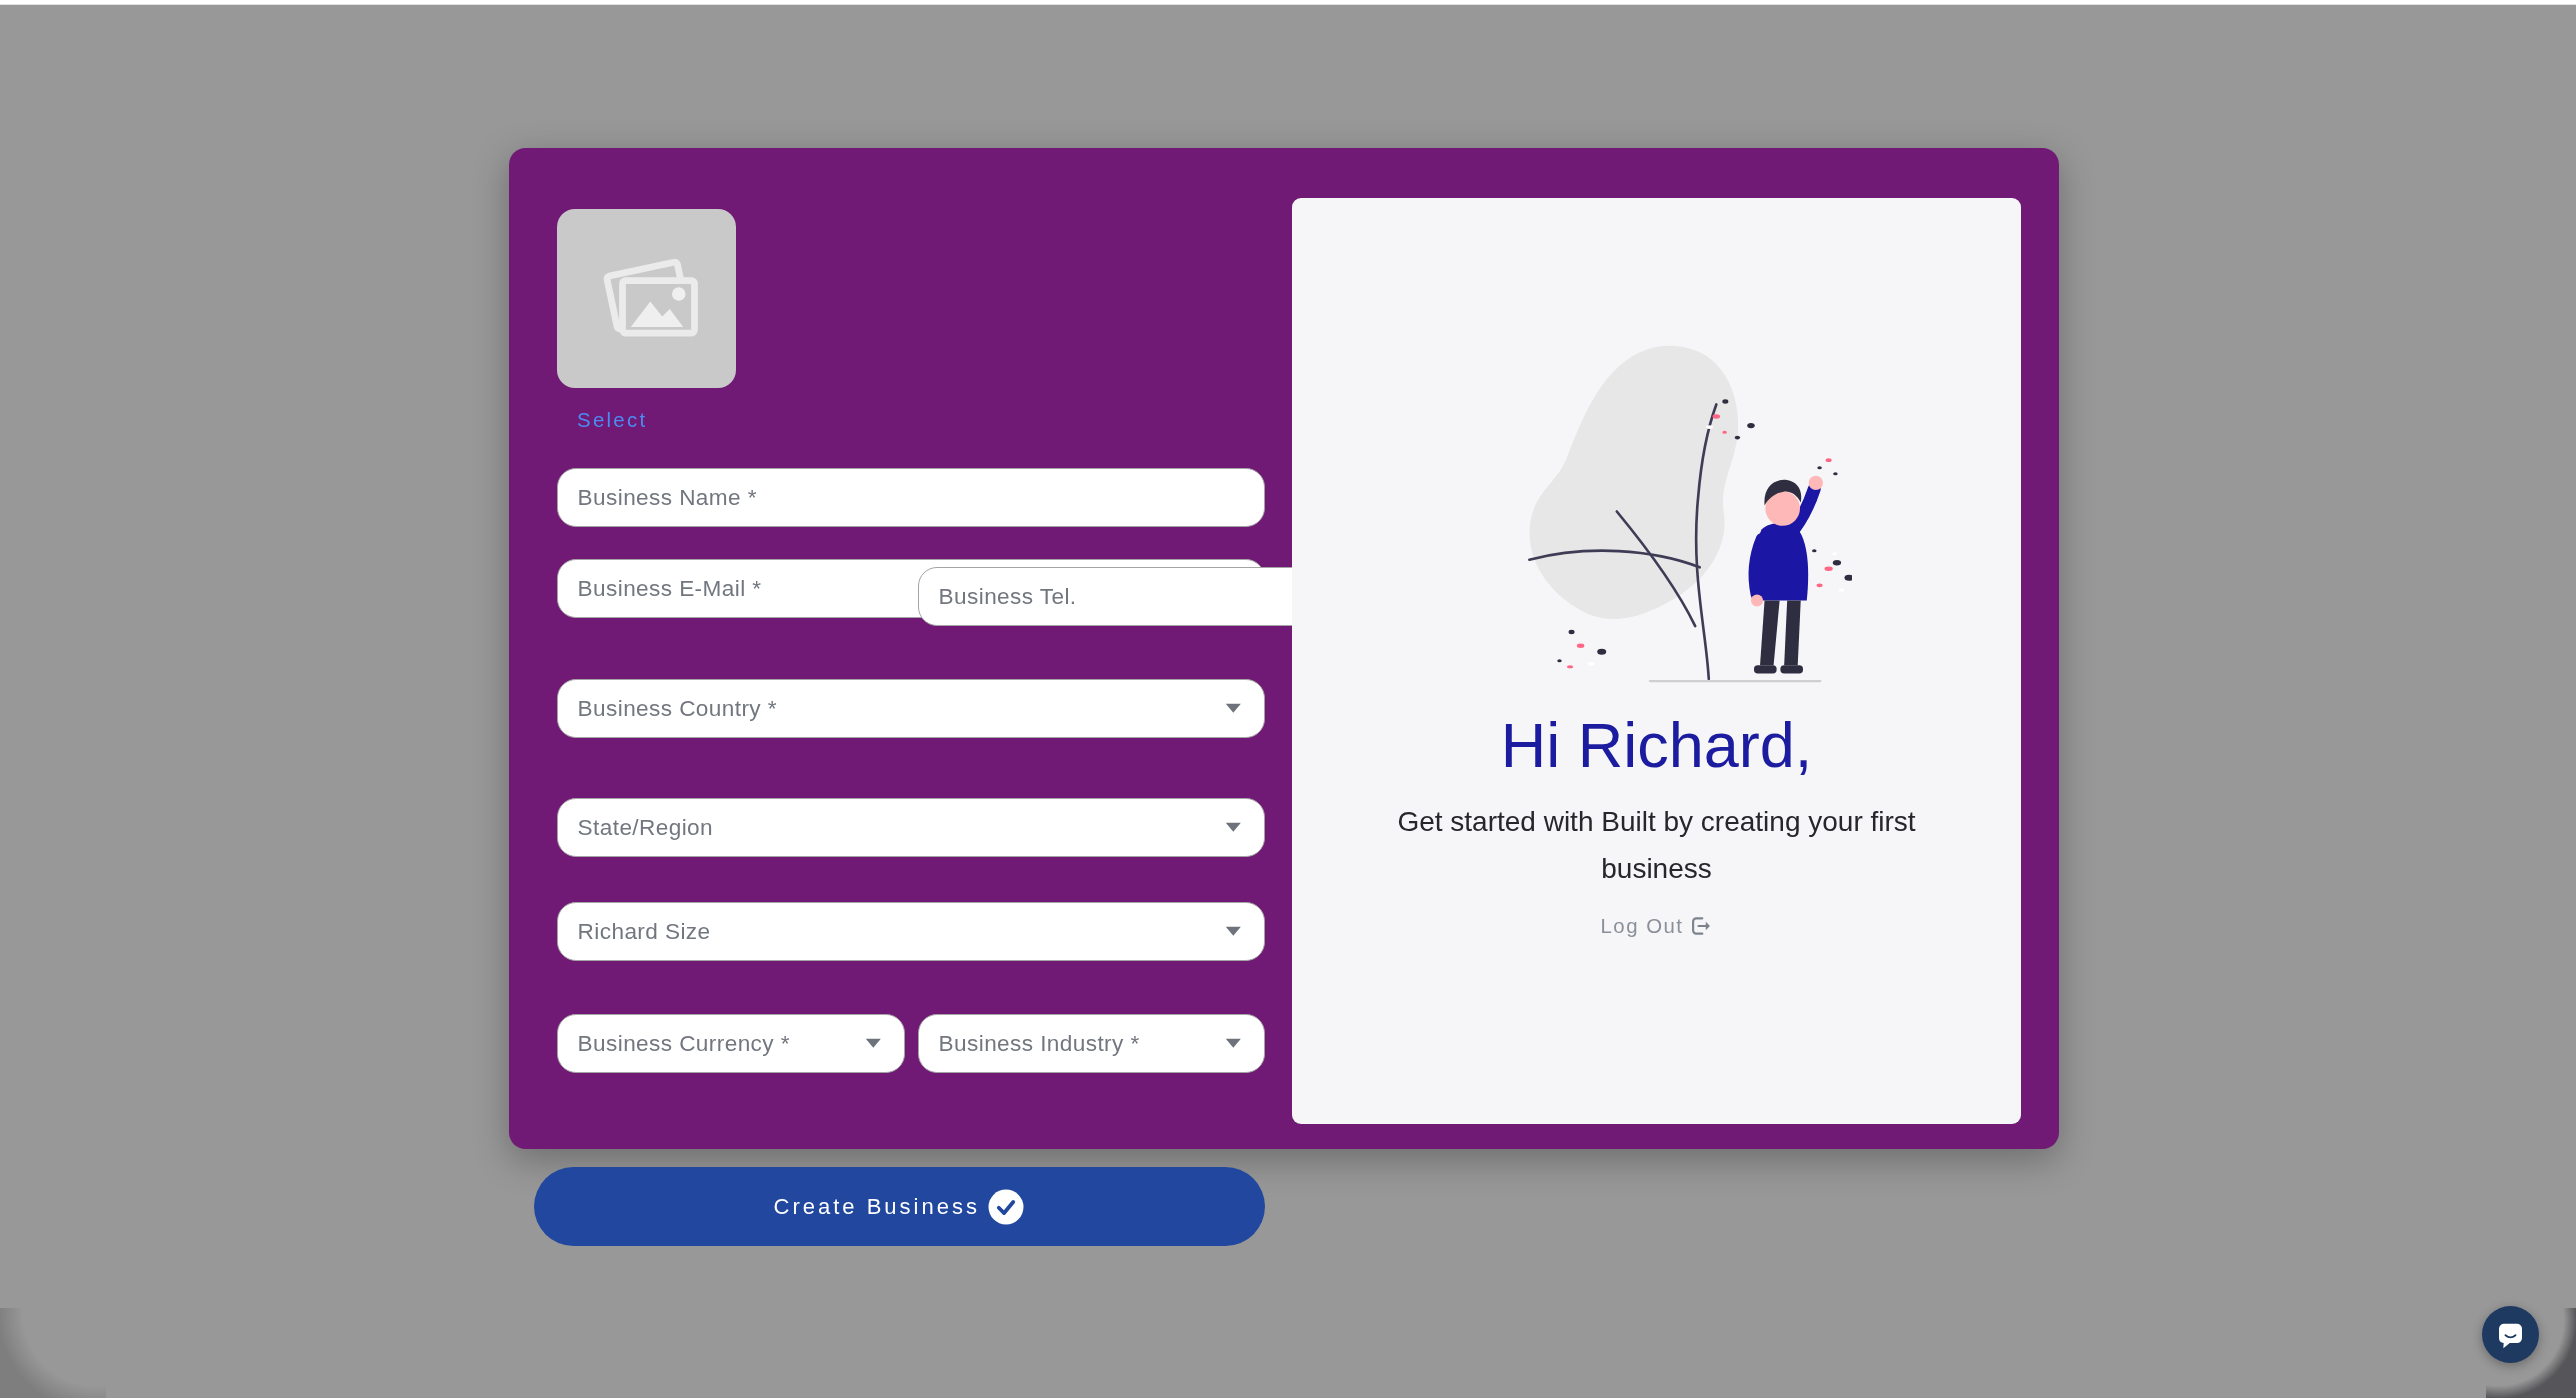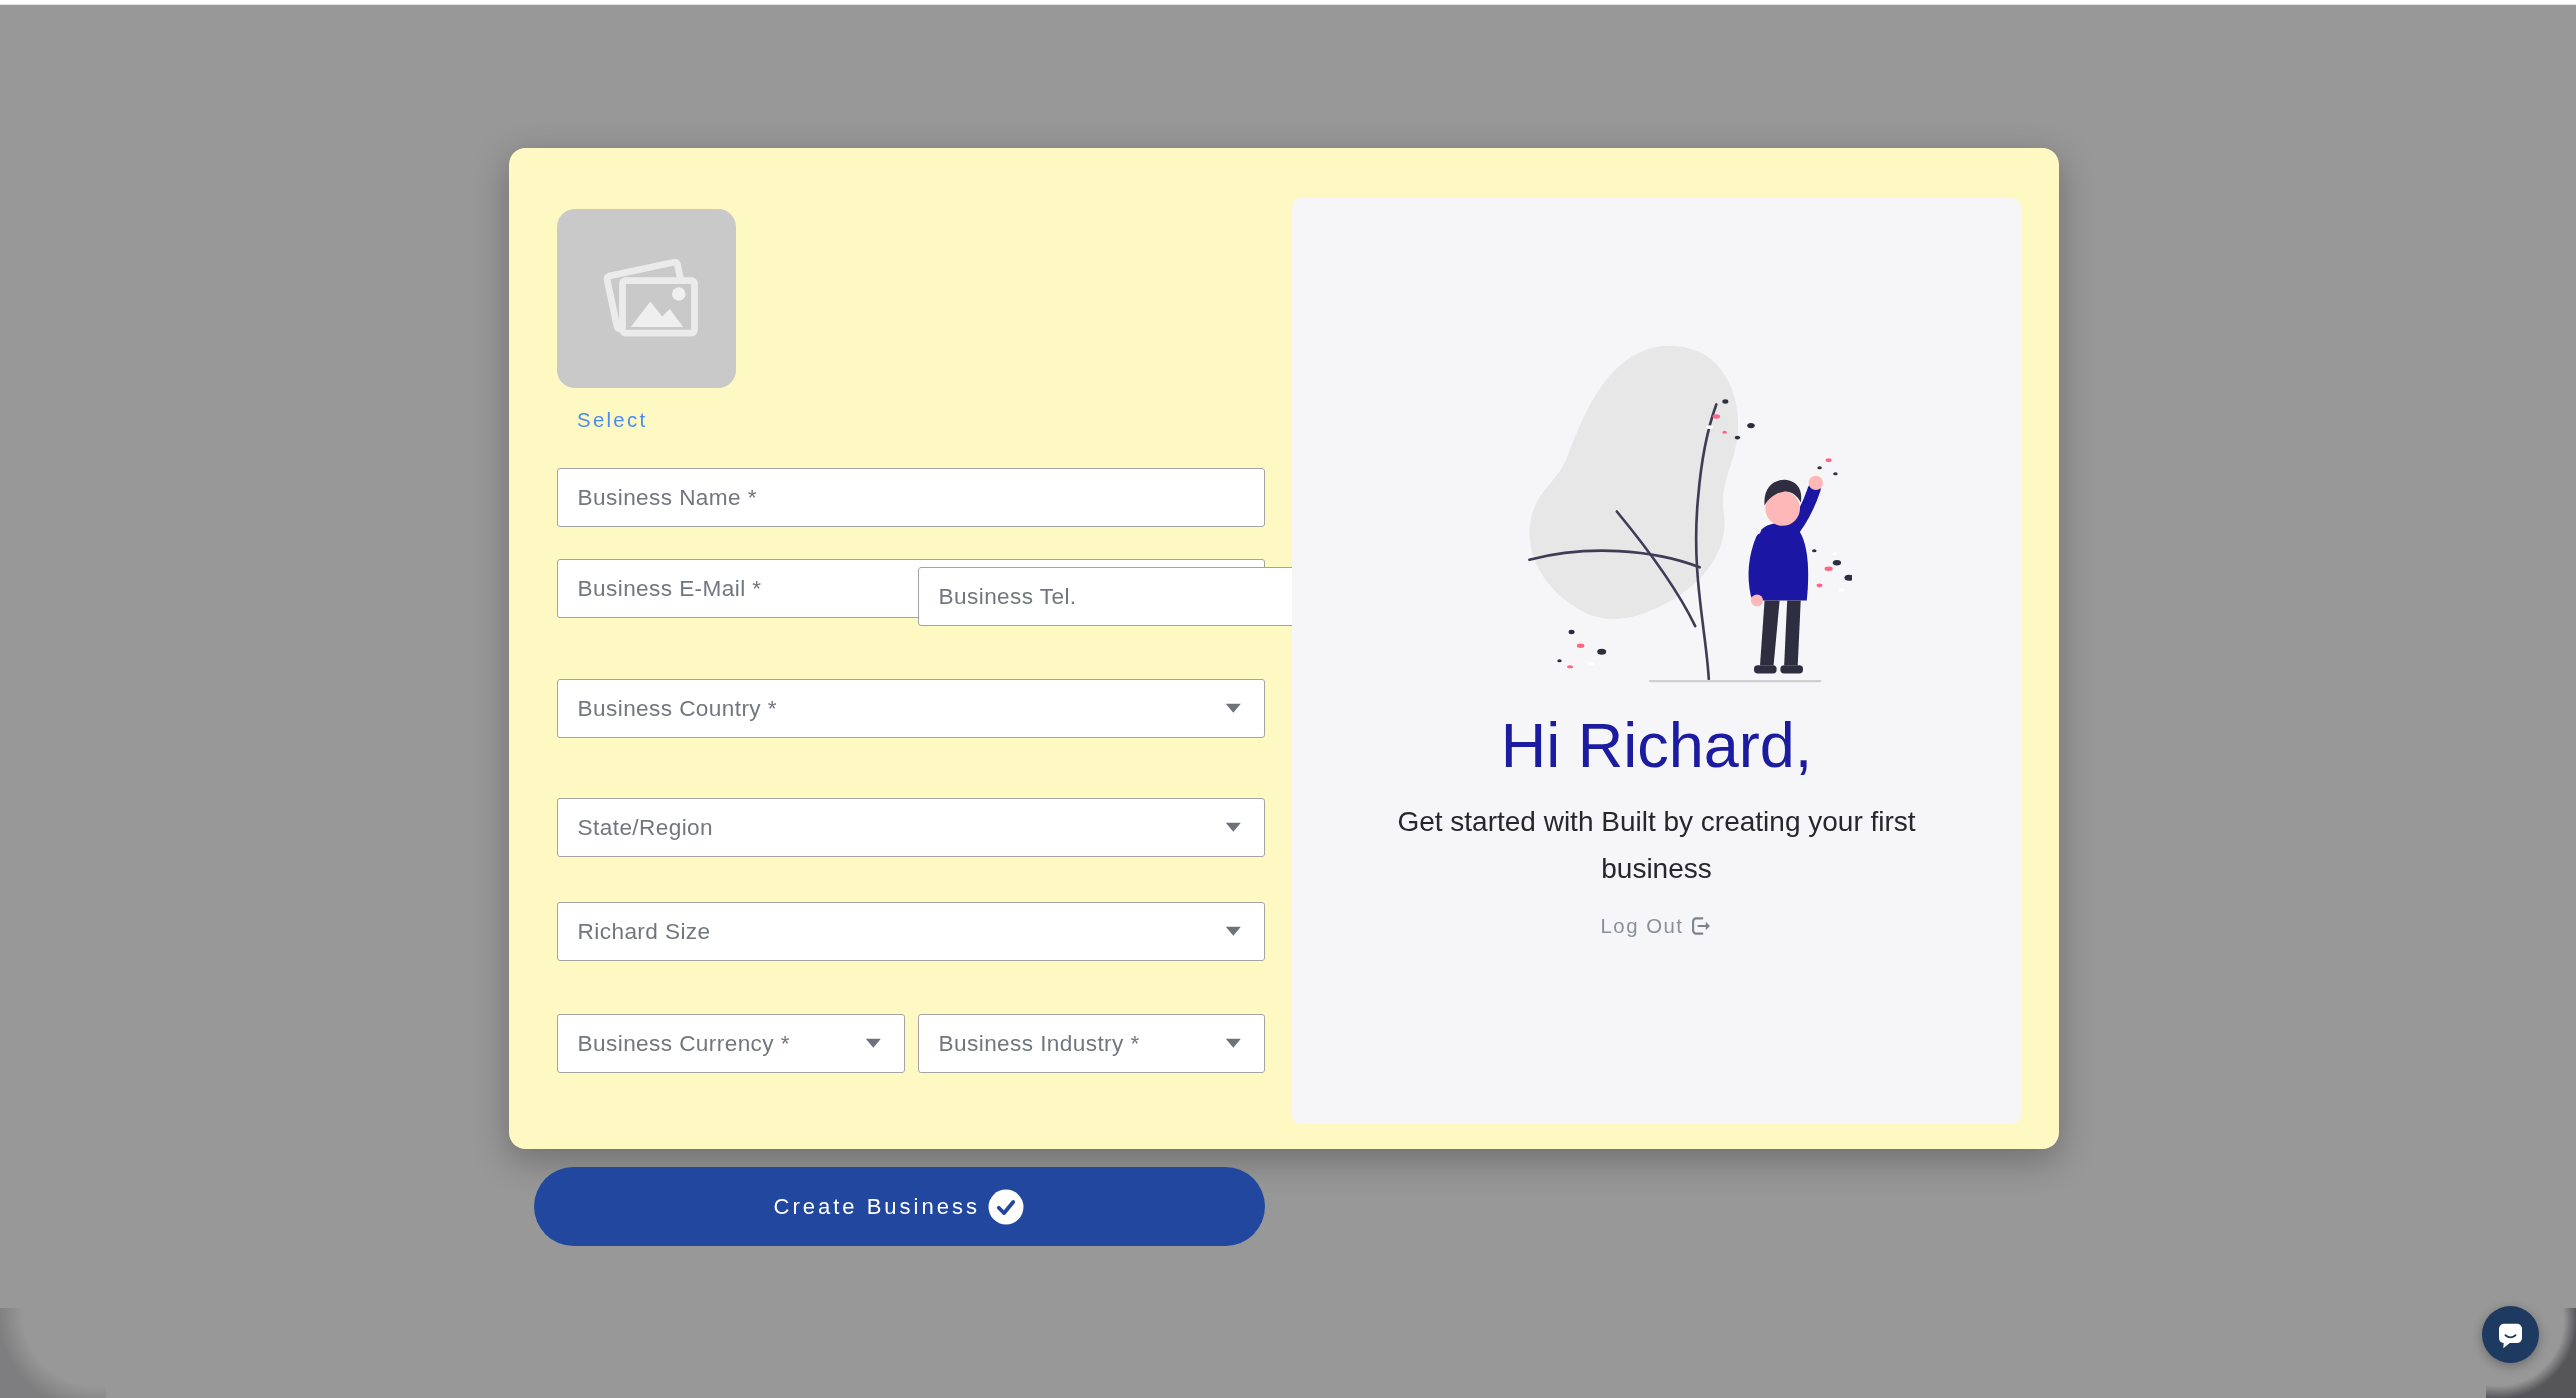--- a/index.html
+++ b/index.html
@@ -6,35 +6,35 @@
   *{box-sizing:border-box;}
   #screen{
     position:relative;width:2576px;height:1398px;overflow:hidden;
     background:#989898;
     font-family:"Liberation Sans","DejaVu Sans",sans-serif;
   }
   .top-strip{position:absolute;left:0;top:0;width:100%;height:4.5px;background:#ffffff;border-bottom:0.8px solid rgba(0,0,0,.12);}
   
   .card{
     position:absolute;left:509px;top:148px;width:1550px;height:1001px;
-    background:#fef9c3;border-radius:16.6px;
+    background:#701a75;border-radius:16.6px;
     box-shadow:0 10.6px 36px rgba(0,0,0,.28);
     padding-left:16px;
   }
   .logo-box{
     position:absolute;left:48px;top:61px;width:179px;height:179px;
     background:#c9c9c9;border-radius:18px;cursor:pointer;
     display:flex;align-items:center;justify-content:center;
   }
   .select-link{
     position:absolute;left:68px;top:261px;font-size:20.4px;letter-spacing:2.3px;
     color:#4a8cf2;cursor:pointer;text-decoration:none;
   }
   .field{
-    position:absolute;height:59px;border:1.5px solid #a4a4a4;border-radius:3px;
+    position:absolute;height:59px;border:1.5px solid #a4a4a4;border-radius:19px;
     background:#ffffff;font-size:22.6px;color:#72777f;
     font-family:"Liberation Sans","DejaVu Sans",sans-serif;
   }
   input.field{padding:0 19.6px;outline:none;width:708px;}
   input.field::placeholder{color:#72777f;opacity:1;letter-spacing:0.4px;}
   .select-field{
     display:flex;align-items:center;justify-content:space-between;
     padding:0 22.6px 0 19.6px;cursor:pointer;letter-spacing:0.4px;gap:36px;
   }
   .f-name{left:48px;top:320px;}

